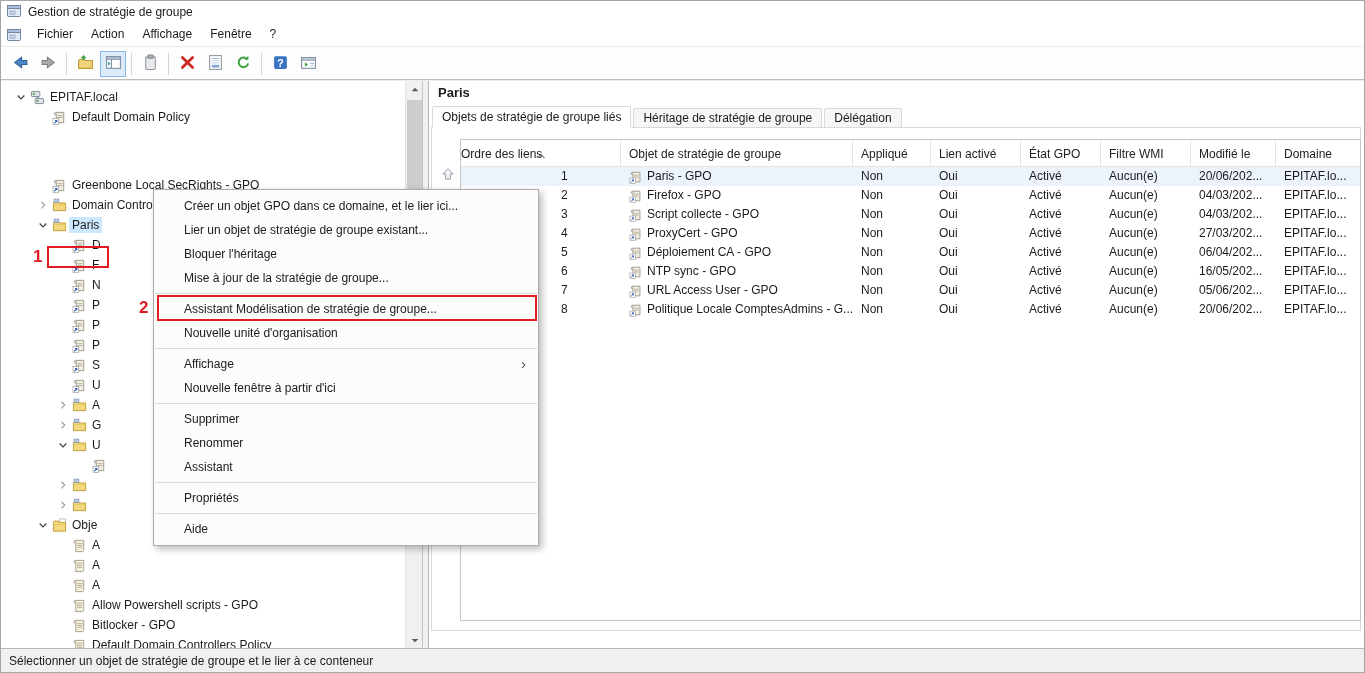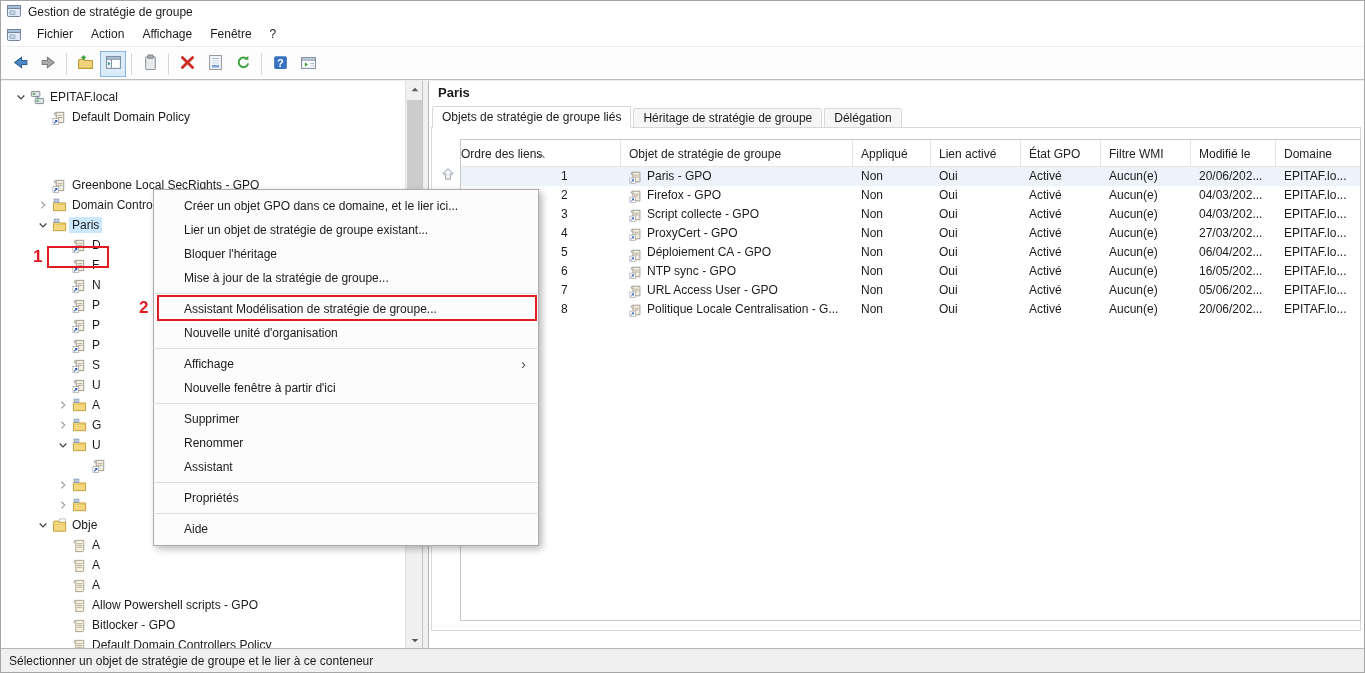--- a/index.html
+++ b/index.html
@@ -690,21 +690,21 @@
                 </div>
                 <div class="lv-cell c2" style="width: 78px;"><span>Non</span></div>
                 <div class="lv-cell c3" style="width: 90px;"><span>Oui</span></div>
                 <div class="lv-cell c4" style="width: 80px;"><span>Activé</span></div>
                 <div class="lv-cell c5" style="width: 90px;"><span>Aucun(e)</span></div>
                 <div class="lv-cell c6" style="width: 85px;"><span>27/03/202...</span></div>
                 <div class="lv-cell c7" style="width: 86px;"><span>EPITAF.lo...</span></div>
               </div>
               <div class="lv-row">
                 <div class="lv-cell c0" style="width: 160px;"><span>5</span></div>
-                <div class="lv-cell c1 gpo" style="width: 232px; align-items: flex-end;">
+                <div class="lv-cell c1 gpo" style="width: 232px;">
                   <span class="gi">
                     <svg width="14" height="14" viewBox="0 0 16 16" xmlns="http://www.w3.org/2000/svg">
                       <path d="M4.5 2.5h8v11h-8z" fill="#f1eee2" stroke="#9a948a"></path>
                       <path d="M4.5 2.5c-1.4 0-2 .6-2 1.5s.6 1.5 2 1.5" fill="#d9d4c4" stroke="#9a948a"></path>
                       <line x1="6" y1="6" x2="11" y2="6" stroke="#b5ad9c"></line>
                       <line x1="6" y1="8" x2="11" y2="8" stroke="#b5ad9c"></line>
                       <rect x="1" y="9.2" width="6.2" height="6.2" fill="#fff" stroke="#8a8a8a" stroke-width=".6"></rect>
                       <path d="M2.3 14.2 5.1 11.4M5.1 13v-1.8H3.3" stroke="#2b58b8" stroke-width="1.1" fill="none"></path>
                     </svg>
                   </span>
@@ -767,21 +767,21 @@
                   <span class="gi">
                     <svg width="14" height="14" viewBox="0 0 16 16" xmlns="http://www.w3.org/2000/svg">
                       <path d="M4.5 2.5h8v11h-8z" fill="#f1eee2" stroke="#9a948a"></path>
                       <path d="M4.5 2.5c-1.4 0-2 .6-2 1.5s.6 1.5 2 1.5" fill="#d9d4c4" stroke="#9a948a"></path>
                       <line x1="6" y1="6" x2="11" y2="6" stroke="#b5ad9c"></line>
                       <line x1="6" y1="8" x2="11" y2="8" stroke="#b5ad9c"></line>
                       <rect x="1" y="9.2" width="6.2" height="6.2" fill="#fff" stroke="#8a8a8a" stroke-width=".6"></rect>
                       <path d="M2.3 14.2 5.1 11.4M5.1 13v-1.8H3.3" stroke="#2b58b8" stroke-width="1.1" fill="none"></path>
                     </svg>
                   </span>
-                  <span>Politique Locale Centralisation - G...</span>
+                  <span>Politique Locale ComptesAdmins - G...</span>
                 </div>
                 <div class="lv-cell c2" style="width: 78px;"><span>Non</span></div>
                 <div class="lv-cell c3" style="width: 90px;"><span>Oui</span></div>
                 <div class="lv-cell c4" style="width: 80px;"><span>Activé</span></div>
                 <div class="lv-cell c5" style="width: 90px;"><span>Aucun(e)</span></div>
                 <div class="lv-cell c6" style="width: 85px;"><span>20/06/202...</span></div>
                 <div class="lv-cell c7" style="width: 86px;"><span>EPITAF.lo...</span></div>
               </div>
             </div>
         </div>

